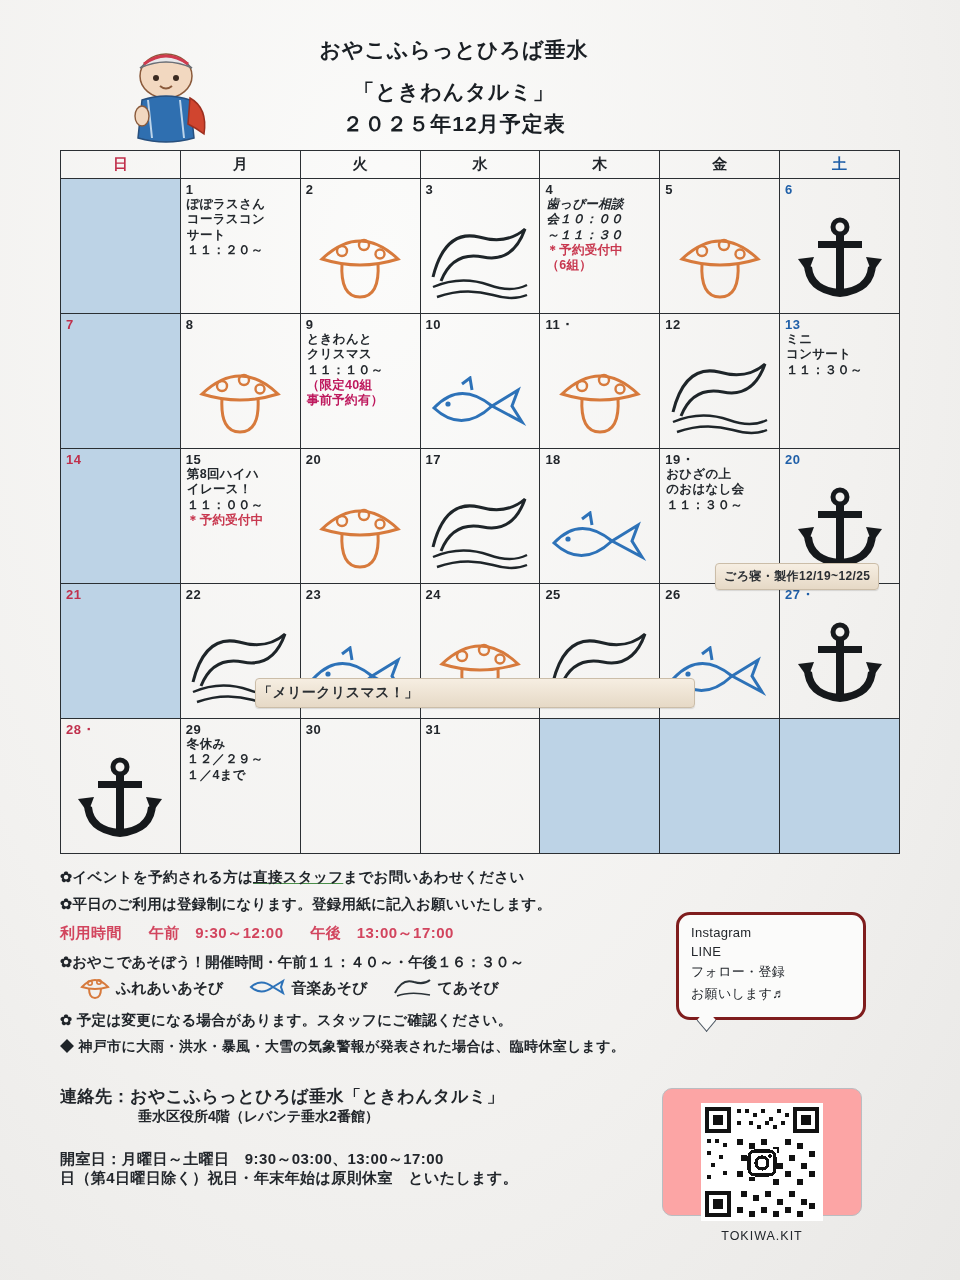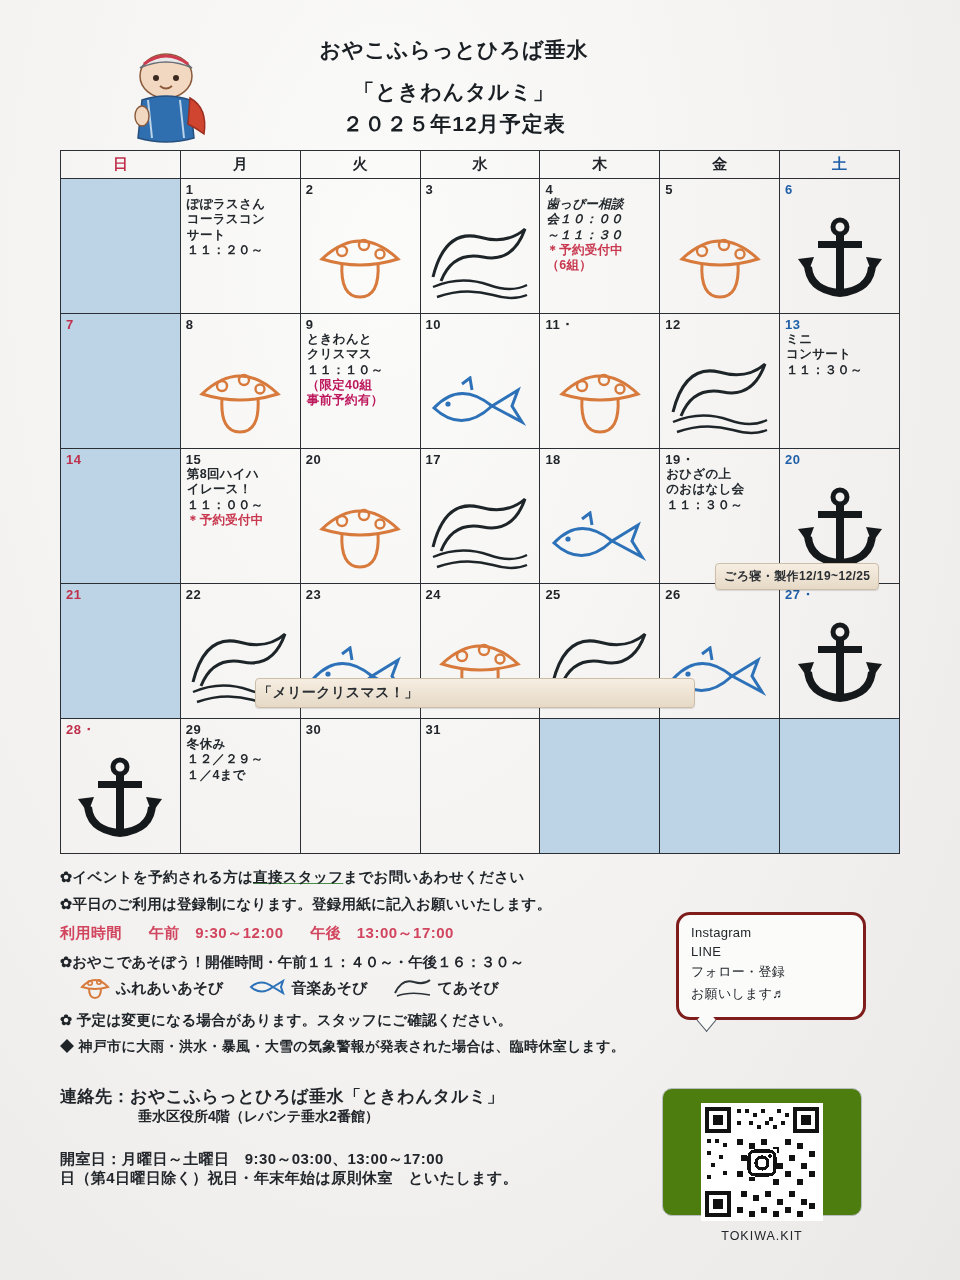--- a/index.html
+++ b/index.html
@@ -87,21 +87,21 @@
   }
   .bubble div { font-size:13px; margin-bottom:4px; letter-spacing:0.3px; }
   .bubble:after{
     content:""; position:absolute; left:20px; bottom:-11px; width:14px; height:14px;
     background:#fbfbfa; border-left:1px solid #4a5560; border-bottom:1px solid #4a5560;
     transform: rotate(-50deg) skewX(-10deg);
   }
   
   .qrpanel {
     position:absolute; left:662px; top:1088px; width:200px; height:128px;
-    border:1px solid #b9bdc1; border-radius:10px; background:#4d7c0f;
+    border:1px solid #b9bdc1; border-radius:10px; background:#fca5a5;
     text-align:center;
   }
   .qrbox { margin:14px auto 0; width:122px; height:118px; }
   .qrlabel { font-size:12.5px; letter-spacing:1px; margin-top:8px; }
 </style>
 </head>
 <body>
 
 <div class="sheet"></div>
 

